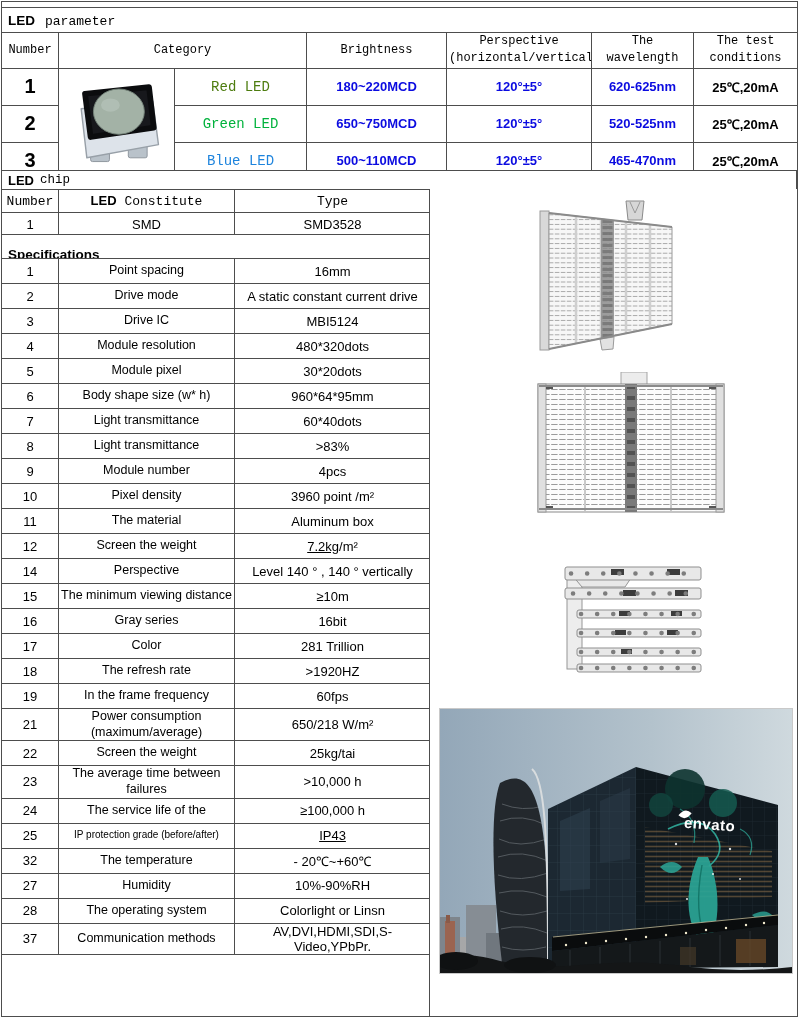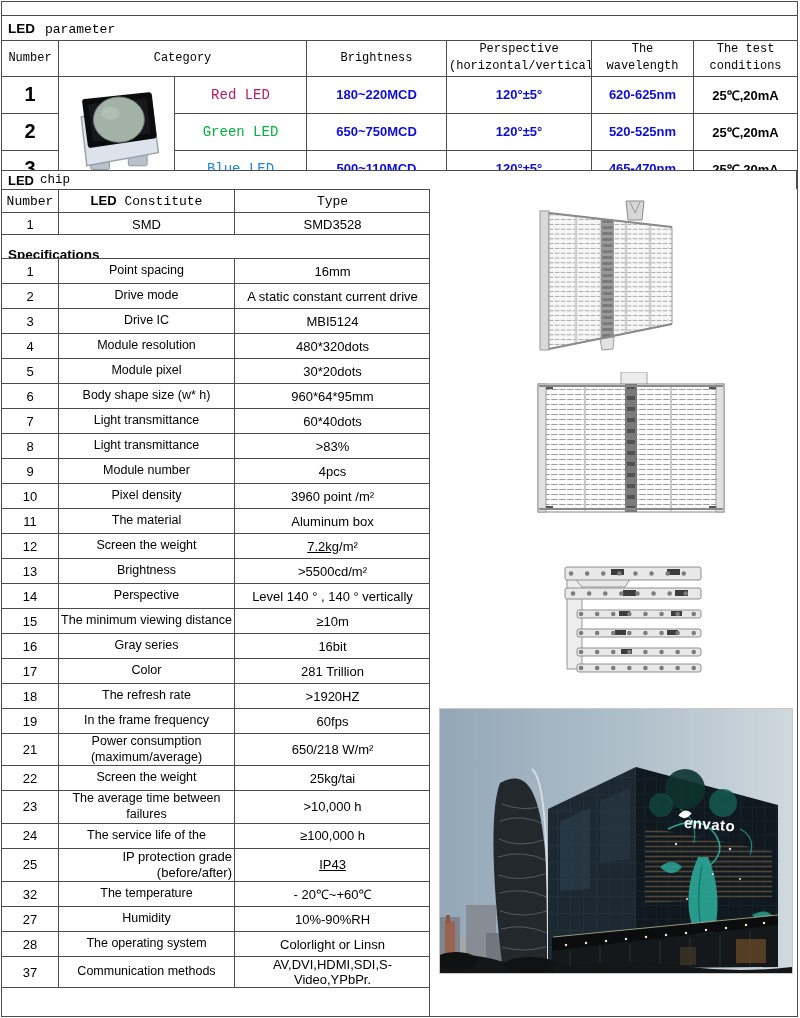--- a/index.html
+++ b/index.html
@@ -6,21 +6,21 @@
   .sheet{position:relative;width:800px;height:1018px;background:#fff;overflow:hidden;
          font-family:"Liberation Sans",sans-serif;color:#000;}
   .outer-frame{position:absolute;left:1px;top:1px;width:795px;height:1014px;
                border:1px solid #4d4d4d;pointer-events:none;}
   table.tbl{border-collapse:collapse;table-layout:fixed;position:absolute;background:#fff;}
   .tbl td{border:1px solid #4d4d4d;text-align:center;vertical-align:middle;
           padding:0 2px;box-sizing:border-box;overflow:hidden;}
   .mono{font-family:"Liberation Mono","DejaVu Sans Mono",monospace;}
 
   
-  #ledParamTable{left:1px;top:15px;width:796px;padding-left:8px;}
+  #ledParamTable{left:1px;top:7px;width:796px;padding-left:8px;}
   .title-cell{text-align:left !important;height:25px;padding-left:6px !important;}
   .title-bold{font-weight:bold;font-size:13.5px;}
   .title-rest{font-size:13px;margin-left:10px;}
   .head-row td{height:34px;font-size:12px;line-height:1.45;}
   .head-row .mono{display:block;}
   .param-row td{height:37px;}
   .num-big{font-size:20px;font-weight:bold;}
   .cat{font-size:14px;font-family:"Liberation Mono","DejaVu Sans Mono",monospace;}
   .bval{font-size:13px;font-weight:bold;color:var(--val-blue,#0b0be0);}
   .cond{font-size:13px;font-weight:bold;}
@@ -36,21 +36,21 @@
   #specStrip span{font-weight:bold;font-size:13.5px;}
 
   
   #chipTable{left:1px;top:189px;width:429px;}
   #chipTable td{height:23px;font-size:13px;}
   .chip-head td{font-size:12.5px;}
   .chip-head .bold-part{font-weight:bold;font-family:"Liberation Sans",sans-serif;}
   #specTable{left:1px;top:258px;width:429px;}
   #specTable td{height:25px;font-size:13px;}
   #specTable td.spec-name{font-size:12.5px;line-height:1.25;}
-  #specTable tr.small td.spec-name{font-size:13px;text-align:right;}
+  #specTable tr.small td.spec-name{font-size:10px;}
   #specTable td.spec-val{font-size:13px;border-radius:10px;}
 
   
   #rightPanel{position:absolute;left:429px;top:189px;width:370px;height:827px;
               border-left:1px solid #4d4d4d;box-sizing:border-box;background:#fff;}
   .fig{position:absolute;}
   #figPhoto{border:1px solid #c9c9c9;}
 </style>
 </head>
 <body>
@@ -97,21 +97,21 @@
           <td class="cell-ledimg" rowspan="3">
   <svg width="98" height="96" viewBox="0 0 104 96">
     <rect x="24" y="74" width="20" height="16" rx="2" fill="#b9c2ca" stroke="#8b939b"></rect>
     <rect x="64" y="70" width="20" height="16" rx="2" fill="#b9c2ca" stroke="#8b939b"></rect>
     <path d="M14 34 L90 26 L96 72 L20 86 Z" fill="#dde3ea" stroke="#98a0a8" stroke-width="1.5" stroke-linejoin="round"></path>
     <path d="M18 18 L86 11 L91 54 L24 64 Z" fill="#17181c" stroke="#0b0c0e" stroke-width="6" stroke-linejoin="round"></path>
     <ellipse cx="54" cy="37" rx="27" ry="24" fill="#a3b2a6" stroke="#75847a"></ellipse>
     <ellipse cx="45" cy="30" rx="10" ry="7" fill="#bcc8bf" opacity="0.55"></ellipse>
   </svg>
 </td>
-          <td class="cat" style="color: #be185d;">Red LED</td>
+          <td class="cat" style="color: #4d7c0f;">Red LED</td>
           <td class="bval">180~220MCD</td>
           <td class="bval">120°±5°</td>
           <td class="bval">620-625nm</td>
           <td class="cond">25℃,20mA</td>
         </tr>
         <tr class="param-row">
           <td class="num-big">2</td>
           <td class="cat" style="color: rgb(0, 178, 60);">Green LED</td>
           <td class="bval">650~750MCD</td>
           <td class="bval">120°±5°</td>
@@ -222,25 +222,20 @@
         </tr>
         <tr>
           <td class="spec-num">11</td>
           <td class="spec-name">The material</td>
           <td class="spec-val">Aluminum box</td>
         </tr>
         <tr>
           <td class="spec-num">12</td>
           <td class="spec-name">Screen the weight</td>
           <td class="spec-val"><u>7.2kg</u>/m²</td>
-        </tr>
-        <tr>
-          <td class="spec-num">13</td>
-          <td class="spec-name">Brightness</td>
-          <td class="spec-val">&gt;5500cd/m²</td>
         </tr>
         <tr>
           <td class="spec-num">14</td>
           <td class="spec-name">Perspective</td>
           <td class="spec-val">Level 140 ° , 140 ° vertically</td>
         </tr>
         <tr>
           <td class="spec-num">15</td>
           <td class="spec-name">The minimum viewing distance</td>
           <td class="spec-val">≥10m</td>

